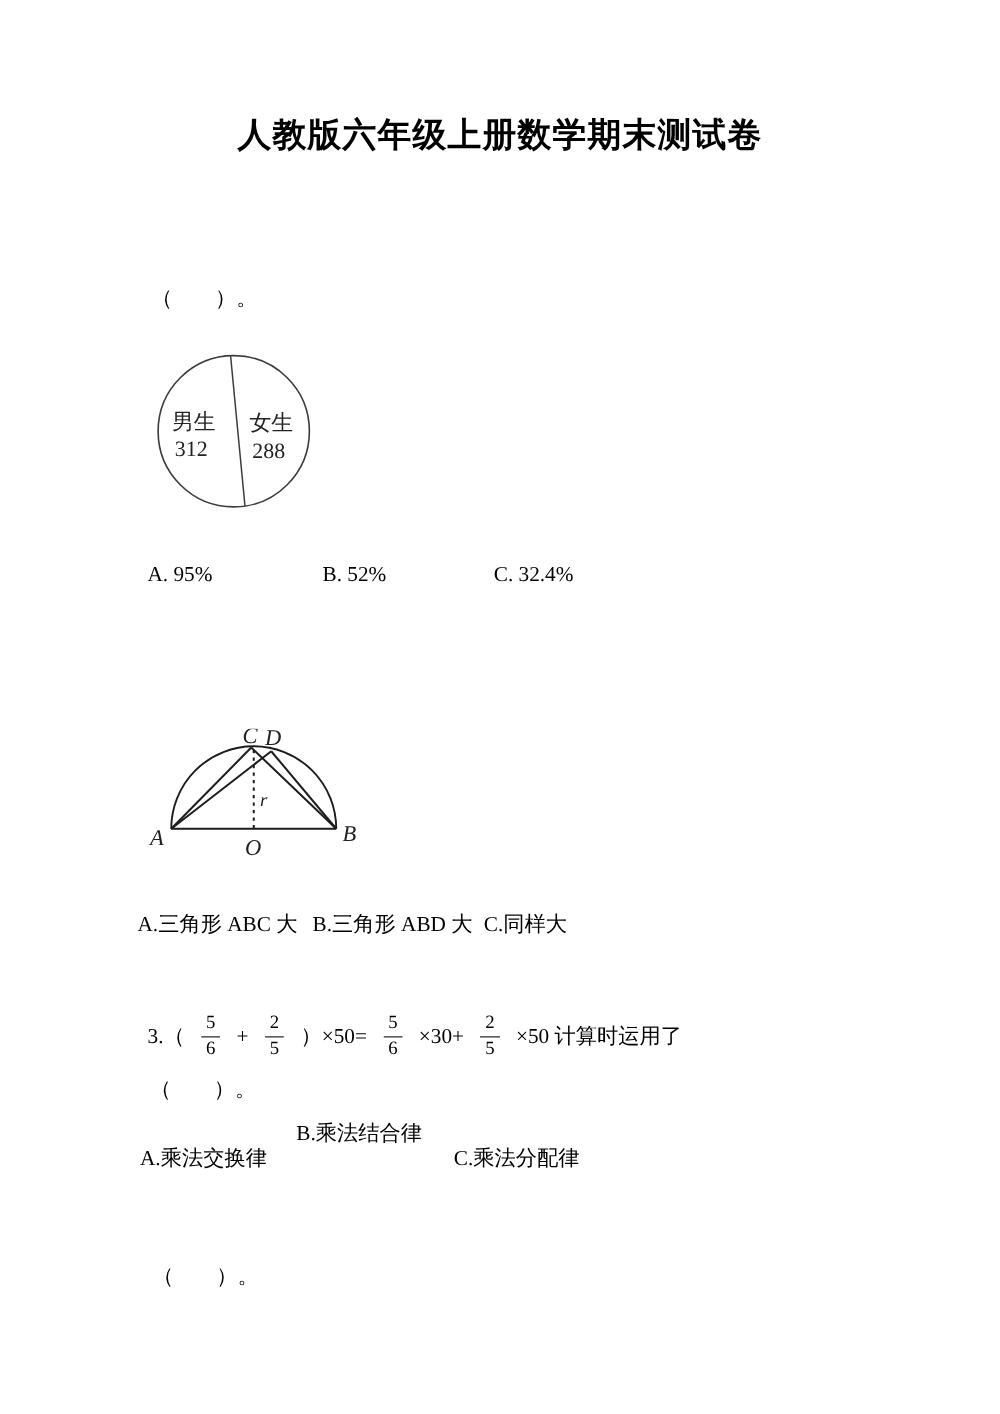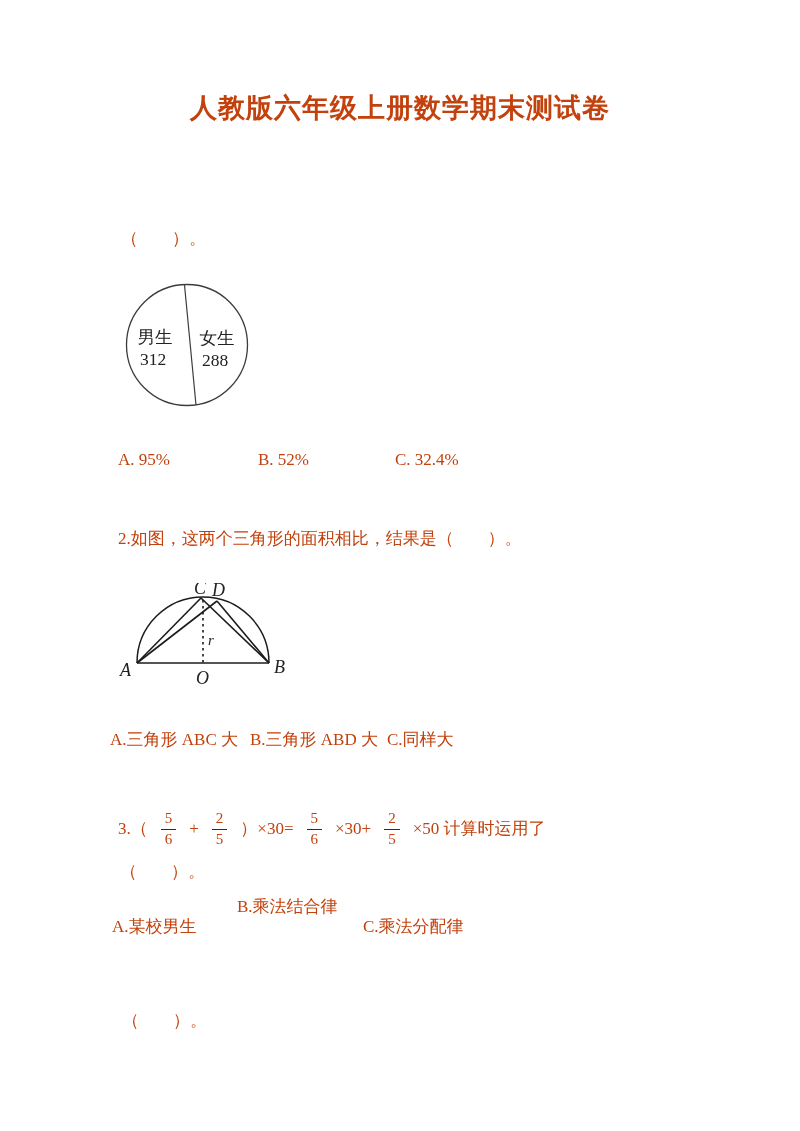--- a/index.html
+++ b/index.html
@@ -1,17 +1,17 @@
 <!DOCTYPE html>
 <html><head>
 <meta charset="utf-8">
 <style>
   html,body{margin:0;padding:0;background:#fff;}
   .page{position:relative;width:800px;height:1131px;background:#ffffff;overflow:hidden;
-        font-family:"Liberation Serif","DejaVu Serif",serif;color:#c2410c;}
+        font-family:"Liberation Serif","DejaVu Serif",serif;color:#000000;}
   .abs{position:absolute;}
   .title{left:0;top:90px;width:800px;text-align:center;font-size:27px;font-weight:bold;letter-spacing:1px;}
   .heading{left:118px;top:148px;font-size:19px;font-weight:bold;}
   .body-text{font-size:17px;line-height:24px;}
   .opt{font-size:17px;}
   .blank{font-size:17px;}
   .q3line{display:flex;align-items:center;gap:13px;height:46px;}
   .q3line span{white-space:nowrap;}
   .frac{display:inline-block;text-align:center;font-size:15px;line-height:1.15;}
   .frac .num{display:block;border-bottom:1.2px solid #2a2a2a;padding:0 4px 1px;}
@@ -34,21 +34,20 @@
     <text x="31" y="61" text-anchor="middle" font-size="17.5">男生</text>
     <text x="29" y="83" text-anchor="middle" font-size="17.5">312</text>
     <text x="93" y="62" text-anchor="middle" font-size="17.5">女生</text>
     <text x="91" y="84" text-anchor="middle" font-size="17.5">288</text>
   </svg>
 
   <span class="abs opt" style="left:118px;top:450px;">A. 95%</span>
   <span class="abs opt" style="left:258px;top:450px;">B. 52%</span>
   <span class="abs opt" style="left:395px;top:450px;">C. 32.4%</span>
 
-  <div class="abs body-text" style="left:118px;top:527px;width:600px;">2.如图，这两个三角形的面积相比，结果是（　　）。</div>
 
   <svg class="abs" style="left:116px;top:583px;" width="182" height="110" viewBox="0 0 182 110">
     <path d="M 21 80 A 66 66 0 0 1 153 80" fill="none" stroke="#1c1c1c" stroke-width="1.5"></path>
     <line x1="21" y1="80" x2="153" y2="80" stroke="#1c1c1c" stroke-width="1.5"></line>
     <line x1="21" y1="80" x2="85" y2="15" stroke="#1c1c1c" stroke-width="1.6"></line>
     <line x1="85" y1="15" x2="153" y2="80" stroke="#1c1c1c" stroke-width="1.6"></line>
     <line x1="21" y1="80" x2="101" y2="18" stroke="#1c1c1c" stroke-width="1.6"></line>
     <line x1="101" y1="18" x2="153" y2="80" stroke="#1c1c1c" stroke-width="1.6"></line>
     <line x1="87" y1="17" x2="87" y2="80" stroke="#1c1c1c" stroke-width="1.6" stroke-dasharray="2.5,3.5"></line>
     <text x="4" y="93" font-size="18" font-style="italic">A</text>
@@ -67,33 +66,33 @@
     <span>3.（</span>
     <span class="frac">
         <span class="num">5</span>
         <span class="den">6</span>
       </span>
     <span>+</span>
     <span class="frac">
         <span class="num">2</span>
         <span class="den">5</span>
       </span>
-    <span>）×30=</span>
+    <span>）×50=</span>
     <span class="frac">
         <span class="num">5</span>
         <span class="den">6</span>
       </span>
     <span>×30+</span>
     <span class="frac">
         <span class="num">2</span>
         <span class="den">5</span>
       </span>
     <span>×50 计算时运用了</span>
   </div>
   <div class="abs blank" style="left:120px;top:860px;">（　　）。</div>
 
-  <span class="abs opt" style="left:112px;top:915px;">A.某校男生</span>
+  <span class="abs opt" style="left:112px;top:915px;">A.乘法交换律</span>
   <span class="abs opt" style="left:237px;top:895px;">B.乘法结合律</span>
   <span class="abs opt" style="left:363px;top:915px;">C.乘法分配律</span>
 
   <div class="abs blank" style="left:122px;top:1009px;">（　　）。</div>
 
 </div>
 
 </body></html>

